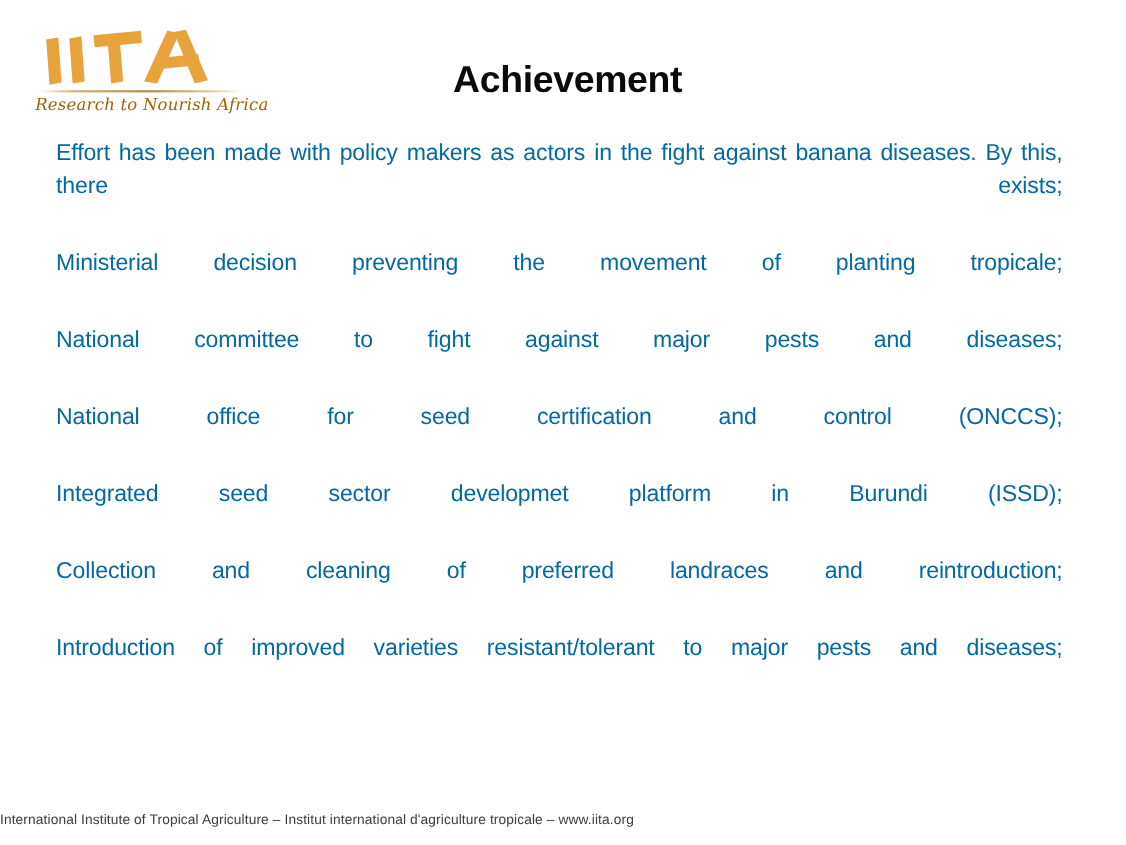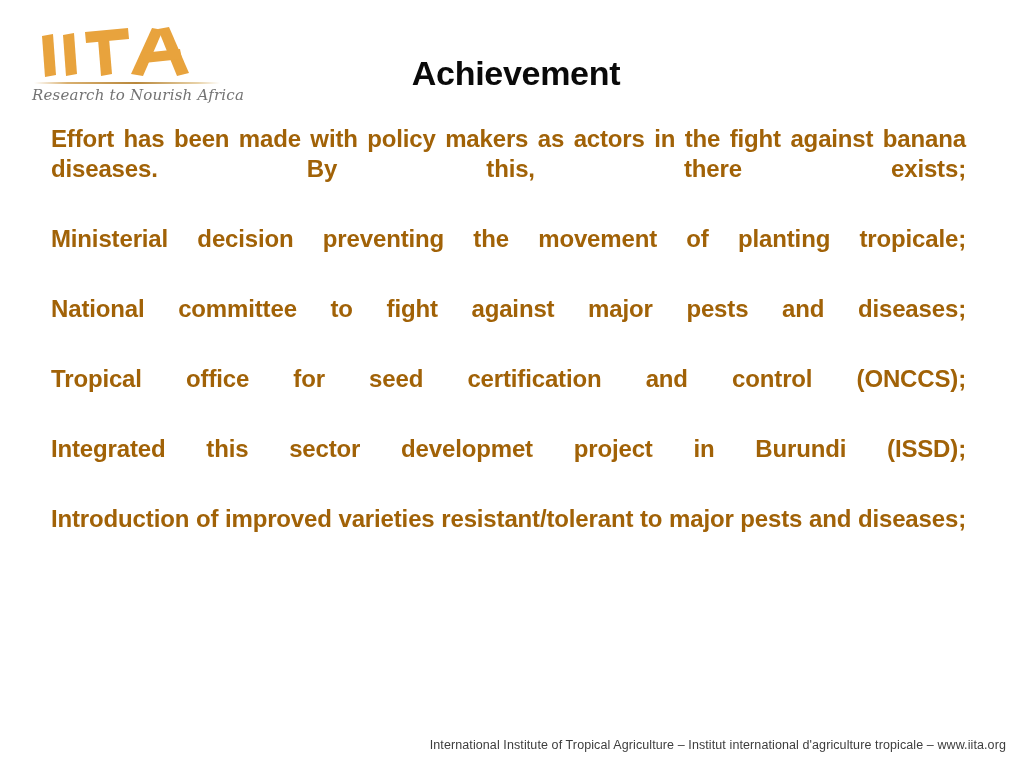--- a/index.html
+++ b/index.html
@@ -52,21 +52,21 @@
   #logo-tagline {
     position: absolute;
     left: 4px;
     top: 60px;
     width: 192px;
     text-align: center;
     font-family: "DejaVu Serif", serif;
     font-style: italic;
     font-size: 15px;
     letter-spacing: 0.2px;
-    color: #737373;
+    color: #a16207;
     white-space: nowrap;
   }
 
   
   #slide-title {
     position: absolute;
     left: 232px;
     top: 28px;
     width: 568px;
     text-align: center;
@@ -79,24 +79,24 @@
 
   
   #body-content {
     position: absolute;
     left: 51px;
     top: 124px;
     width: 915px;
   }
   .body-para {
     margin: 0 0 10px 0;
-    font-size: 24px;
-    font-weight: bold;
+    font-size: 21px;
+    font-weight: normal;
     line-height: 30px;
-    color: #a16207;
+    color: #0369a1;
     text-align: justify;
     text-justify: inter-word;
     letter-spacing: -0.15px;
   }
   .body-para:last-child {
     margin-bottom: 0;
   }
   
   .body-para::after {
     content: "";
@@ -105,21 +105,21 @@
   }
 
   
   #footer {
     position: absolute;
     left: 0;
     top: 738px;
     width: 1024px;
     padding-right: 18px;
     box-sizing: border-box;
-    text-align: right;
+    text-align: left;
     font-size: 12.5px;
     font-weight: normal;
     color: #3d3d3d;
     letter-spacing: 0.1px;
     white-space: nowrap;
   }
 </style>
 </head>
 <body>
 
@@ -150,21 +150,22 @@
 
     <div id="logo-tagline">Research to Nourish Africa</div>
   </div>
 
   <h1 id="slide-title">Achievement</h1>
 
   <div id="body-content">
     <p class="body-para">Effort has been made with policy makers as actors in the fight against banana diseases. By this, there exists;</p>
     <p class="body-para">Ministerial decision preventing the movement of planting tropicale;</p>
     <p class="body-para">National committee to fight against major pests and diseases;</p>
-    <p class="body-para">Tropical office for seed certification and control (ONCCS);</p>
-    <p class="body-para">Integrated this sector developmet project in Burundi (ISSD);</p>
+    <p class="body-para">National office for seed certification and control (ONCCS);</p>
+    <p class="body-para">Integrated seed sector developmet platform in Burundi (ISSD);</p>
+    <p class="body-para">Collection and cleaning of preferred landraces and reintroduction;</p>
     <p class="body-para">Introduction of improved varieties resistant/tolerant to major pests and diseases;</p>
 
   </div>
 
   <div id="footer">International Institute of Tropical Agriculture – Institut international d'agriculture tropicale – www.iita.org</div>
 
 </div>
 
 </body></html>

